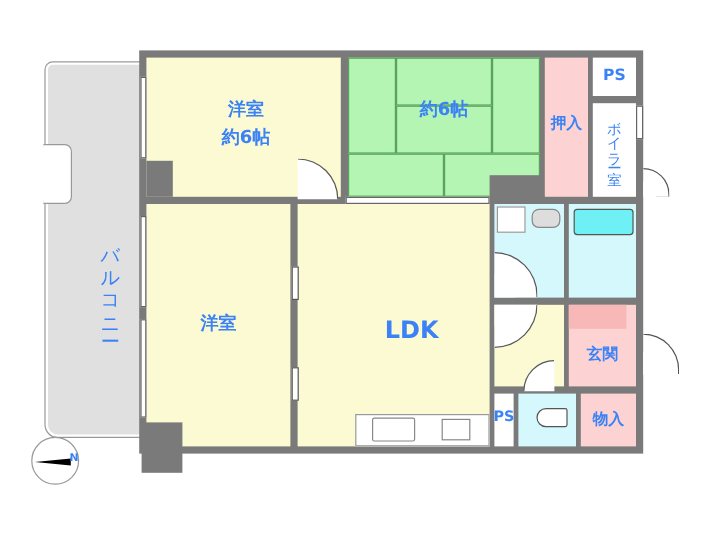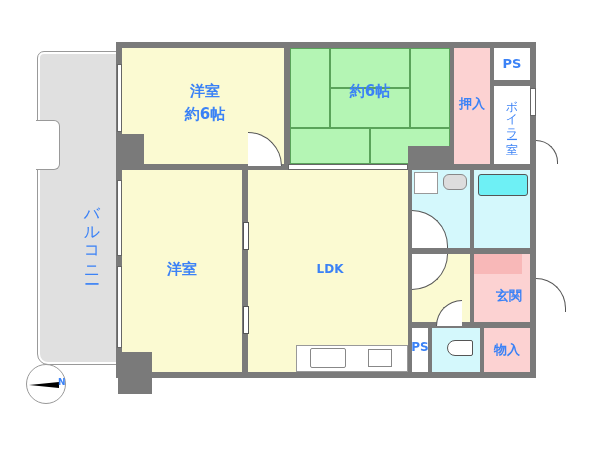--- a/index.html
+++ b/index.html
@@ -56,21 +56,21 @@
 <div class="room white" style="left:494px;top:86px;width:36px;height:78px;"></div>
 <div class="lbl vert" style="left:503px;top:92px;font-weight:normal;font-size:12px;">ボイラー室</div>
 <div class="win" style="left:530px;top:88px;width:6px;height:28px;"></div>
 <div class="door" style="left:536px;top:140px;width:22px;height:24px;border-radius:0 22px 0 0;border-left:none;border-bottom:none;"></div>
 
 <div class="room yellow" style="left:122px;top:170px;width:120px;height:202px;"></div>
 <div class="lbl" style="left:150px;top:258px;width:64px;font-size:15px;">洋室</div>
 <div class="wall" style="left:118px;top:352px;width:34px;height:42px;"></div>
 
 <div class="room yellow" style="left:248px;top:170px;width:160px;height:202px;"></div>
-<div class="lbl" style="left:300px;top:260px;width:60px;font-size:12px;">LDK</div>
+<div class="lbl" style="left:313px;top:260px;width:60px;font-size:20px;">LDK</div>
 
 <div class="door" style="left:243px;top:222px;width:6px;height:28px;"></div>
 <div class="door" style="left:243px;top:306px;width:6px;height:28px;"></div>
 
 <div class="abs" style="left:296px;top:345px;width:112px;height:27px;background:#fff;border:1px solid #999;"></div>
 <div class="abs" style="left:310px;top:348px;width:36px;height:20px;border:1px solid #888;border-radius:2px;"></div>
 <div class="abs" style="left:368px;top:349px;width:24px;height:18px;border:1px solid #888;"></div>
 
 <div class="door" style="left:248px;top:132px;width:34px;height:34px;border-radius:0 34px 0 0;border-left:none;border-bottom:none;"></div>
 
@@ -82,21 +82,21 @@
 <div class="door" style="left:412px;top:210px;width:36px;height:38px;border-radius:0 36px 0 0;border-left:none;border-bottom:none;"></div>
 
 <div class="room cyan" style="left:474px;top:170px;width:56px;height:78px;"></div>
 <div class="abs" style="left:478px;top:174px;width:50px;height:22px;background:#6ef0f5;border:1px solid #555;border-radius:3px;"></div>
 
 <div class="room yellow" style="left:412px;top:254px;width:58px;height:68px;"></div>
 <div class="door" style="left:412px;top:254px;width:36px;height:36px;border-radius:0 0 36px 0;border-left:none;border-top:none;"></div>
 
 <div class="room pink" style="left:474px;top:254px;width:56px;height:68px;"></div>
 <div class="abs" style="left:474px;top:254px;width:48px;height:20px;background:#f8b8b8;"></div>
-<div class="lbl" style="left:482px;top:286px;width:40px;font-size:13px;text-align:right;">玄関</div>
+<div class="lbl" style="left:482px;top:286px;width:40px;font-size:13px;">玄関</div>
 <div class="door" style="left:536px;top:278px;width:30px;height:34px;border-radius:0 30px 0 0;border-left:none;border-bottom:none;"></div>
 
 <div class="room white" style="left:412px;top:328px;width:16px;height:44px;"></div>
 <div class="lbl" style="left:406px;top:338px;width:28px;font-size:12px;">PS</div>
 
 <div class="room cyan" style="left:432px;top:328px;width:48px;height:44px;"></div>
 <div class="abs" style="left:447px;top:340px;width:26px;height:16px;background:#fff;border:1px solid #555;border-radius:8px 2px 2px 8px;"></div>
 <div class="door" style="left:436px;top:300px;width:26px;height:26px;border-radius:26px 0 0 0;border-right:none;border-bottom:none;"></div>
 
 <div class="room pink" style="left:484px;top:328px;width:46px;height:44px;"></div>

